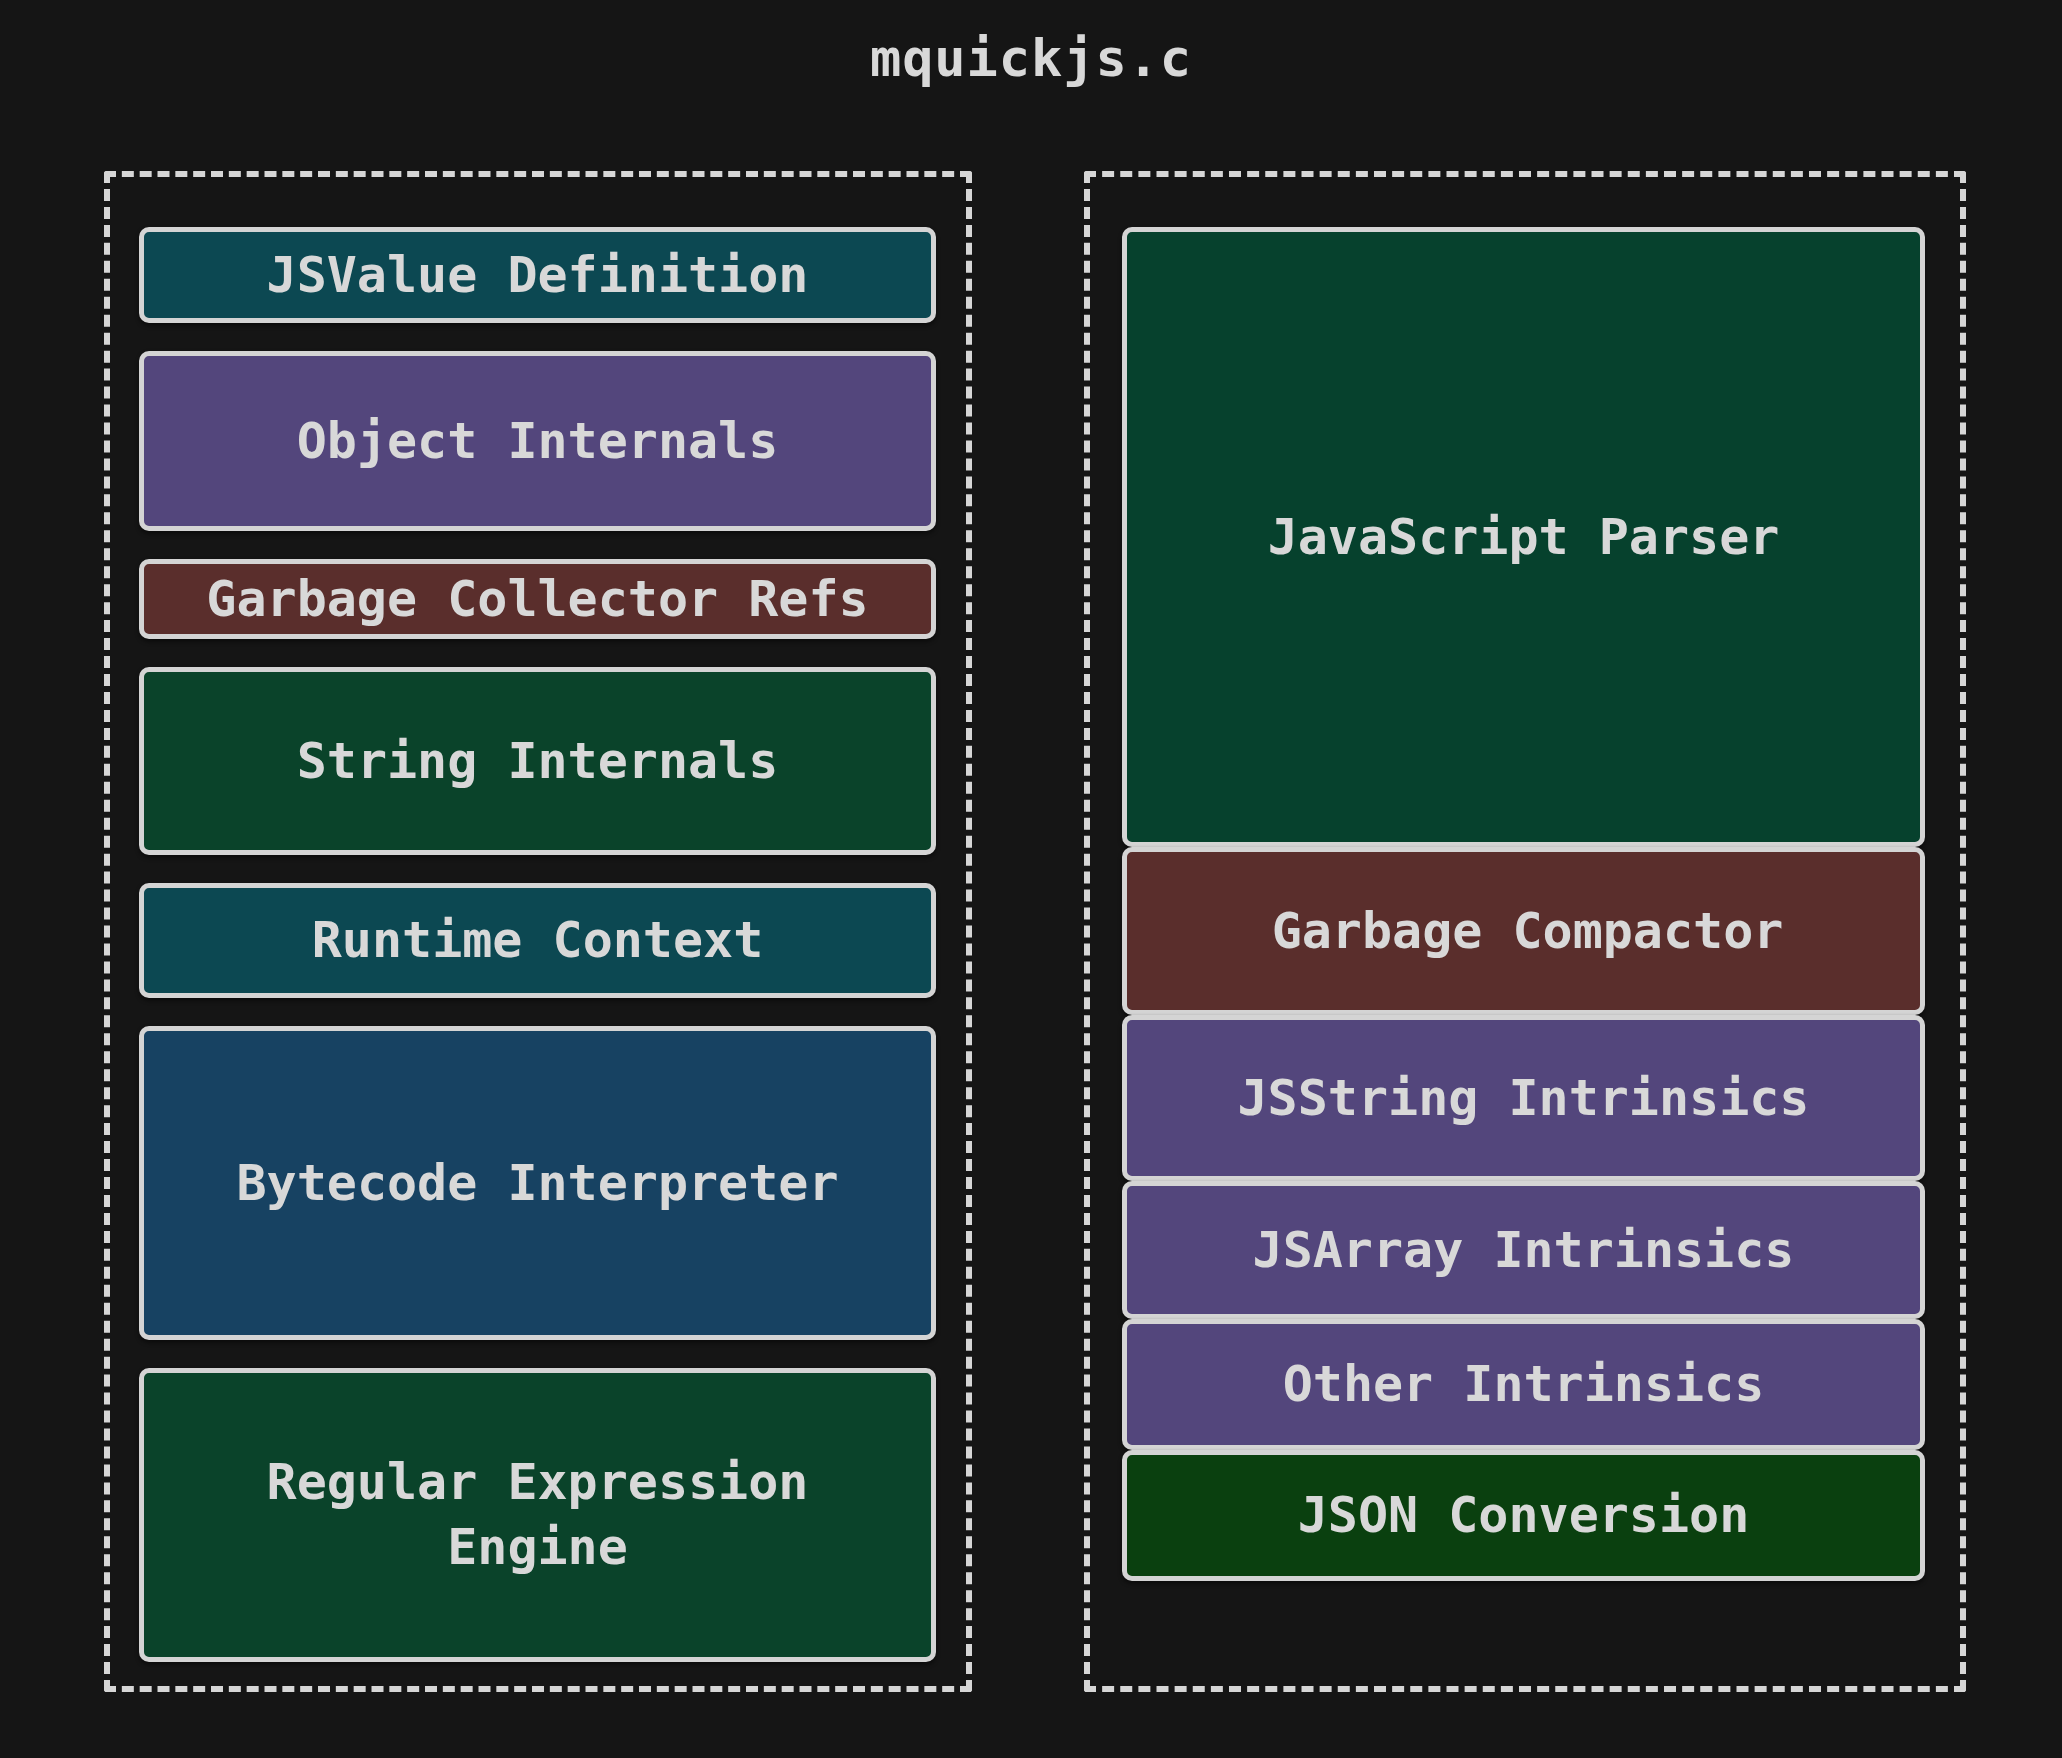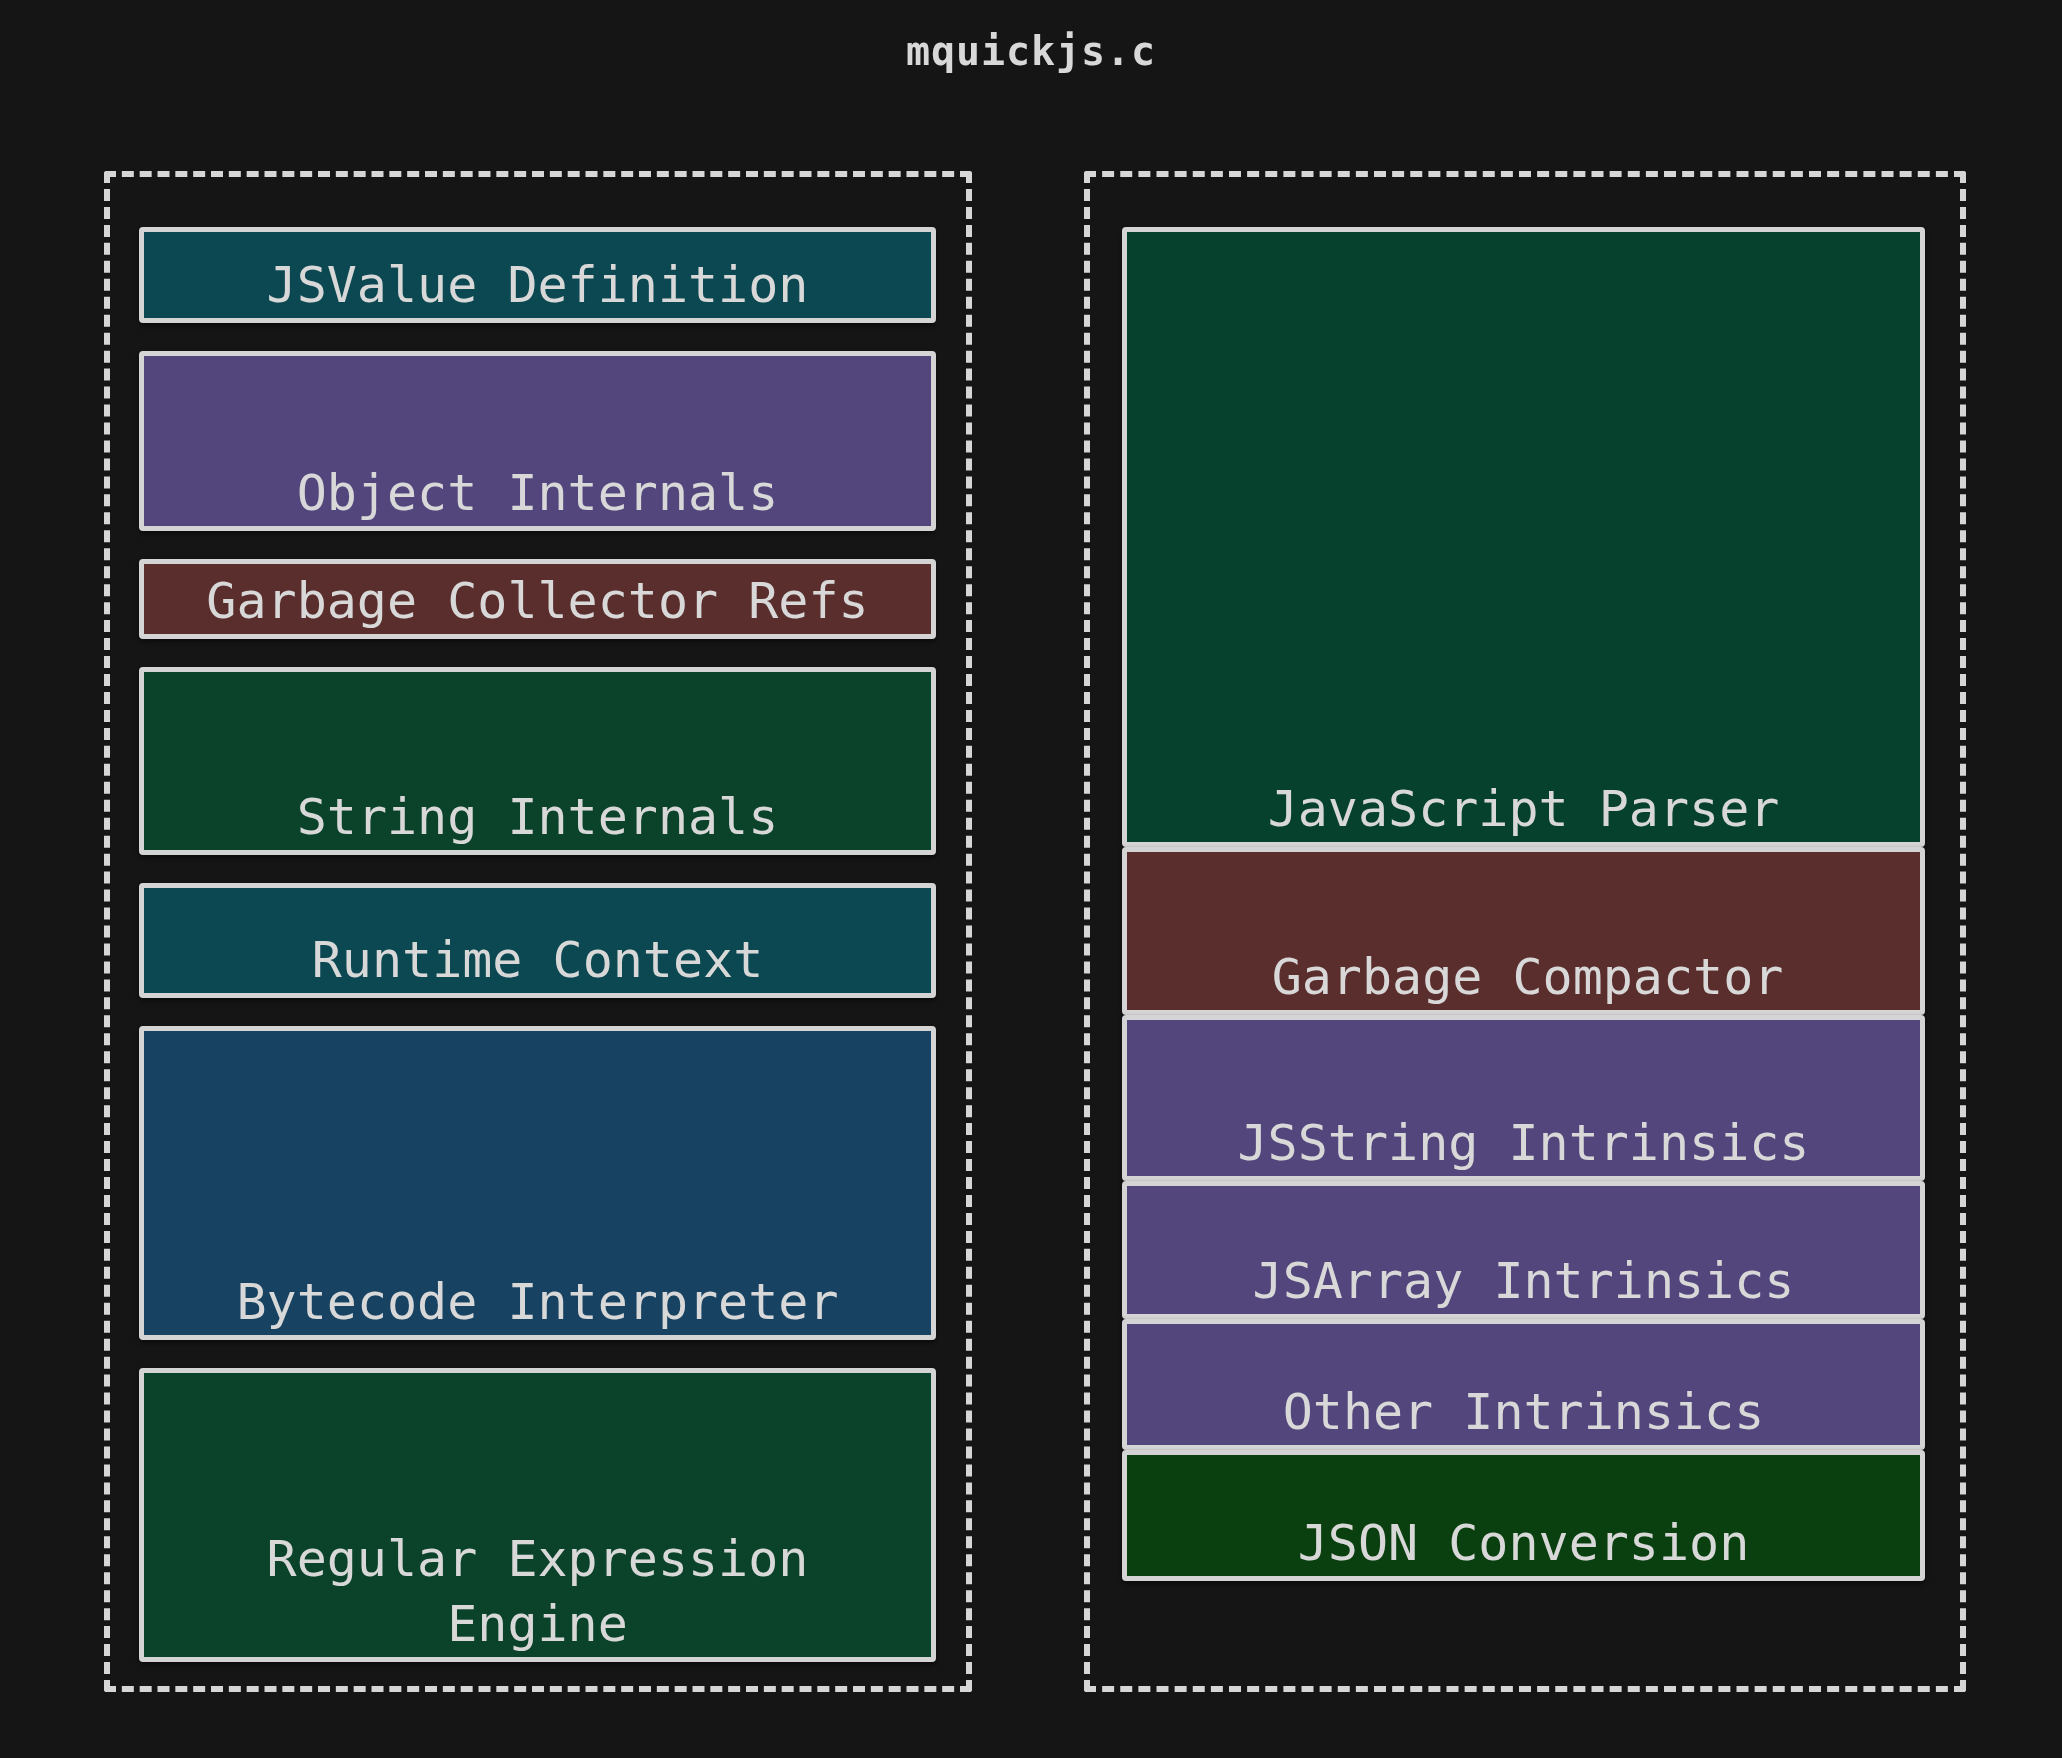--- a/index.html
+++ b/index.html
@@ -15,21 +15,21 @@
     width: 2062px;
     height: 1758px;
     overflow: hidden;
   }
   .diagram-title {
     position: absolute;
     top: 28px;
     left: 0;
     width: 2062px;
     text-align: center;
-    font-size: 40px;
+    font-size: 52px;
     font-weight: bold;
     color: #d8d8d8;
     letter-spacing: 0.9px;
   }
   .frame {
     position: absolute;
     top: 171px;
     height: 1521px;
     border: 6.5px dashed #d6d6d6;
     border-radius: 2.8px;
@@ -46,25 +46,26 @@
   .frame-right {
     left: 1084px;
     width: 882px;
     padding: 50px 35px 0 32px;
   }
   .block {
     flex: 0 0 auto;
     width: 100%;
     box-sizing: border-box;
     border: 5.6px solid #d4d4d4;
-    border-radius: 4px;
+    border-radius: 10px;
     display: flex;
-    align-items: flex-end;
+    align-items: center;
     justify-content: center;
     box-shadow: 0 2.8px 4.7px rgba(0,0,0,0.45);
+    font-weight: bold;
   }
   .block-label {
     color: #d8d8d8;
     font-size: 50px;
     line-height: 1.3;
     text-align: center;
     white-space: pre-line;
   }
 </style>
 </head>

